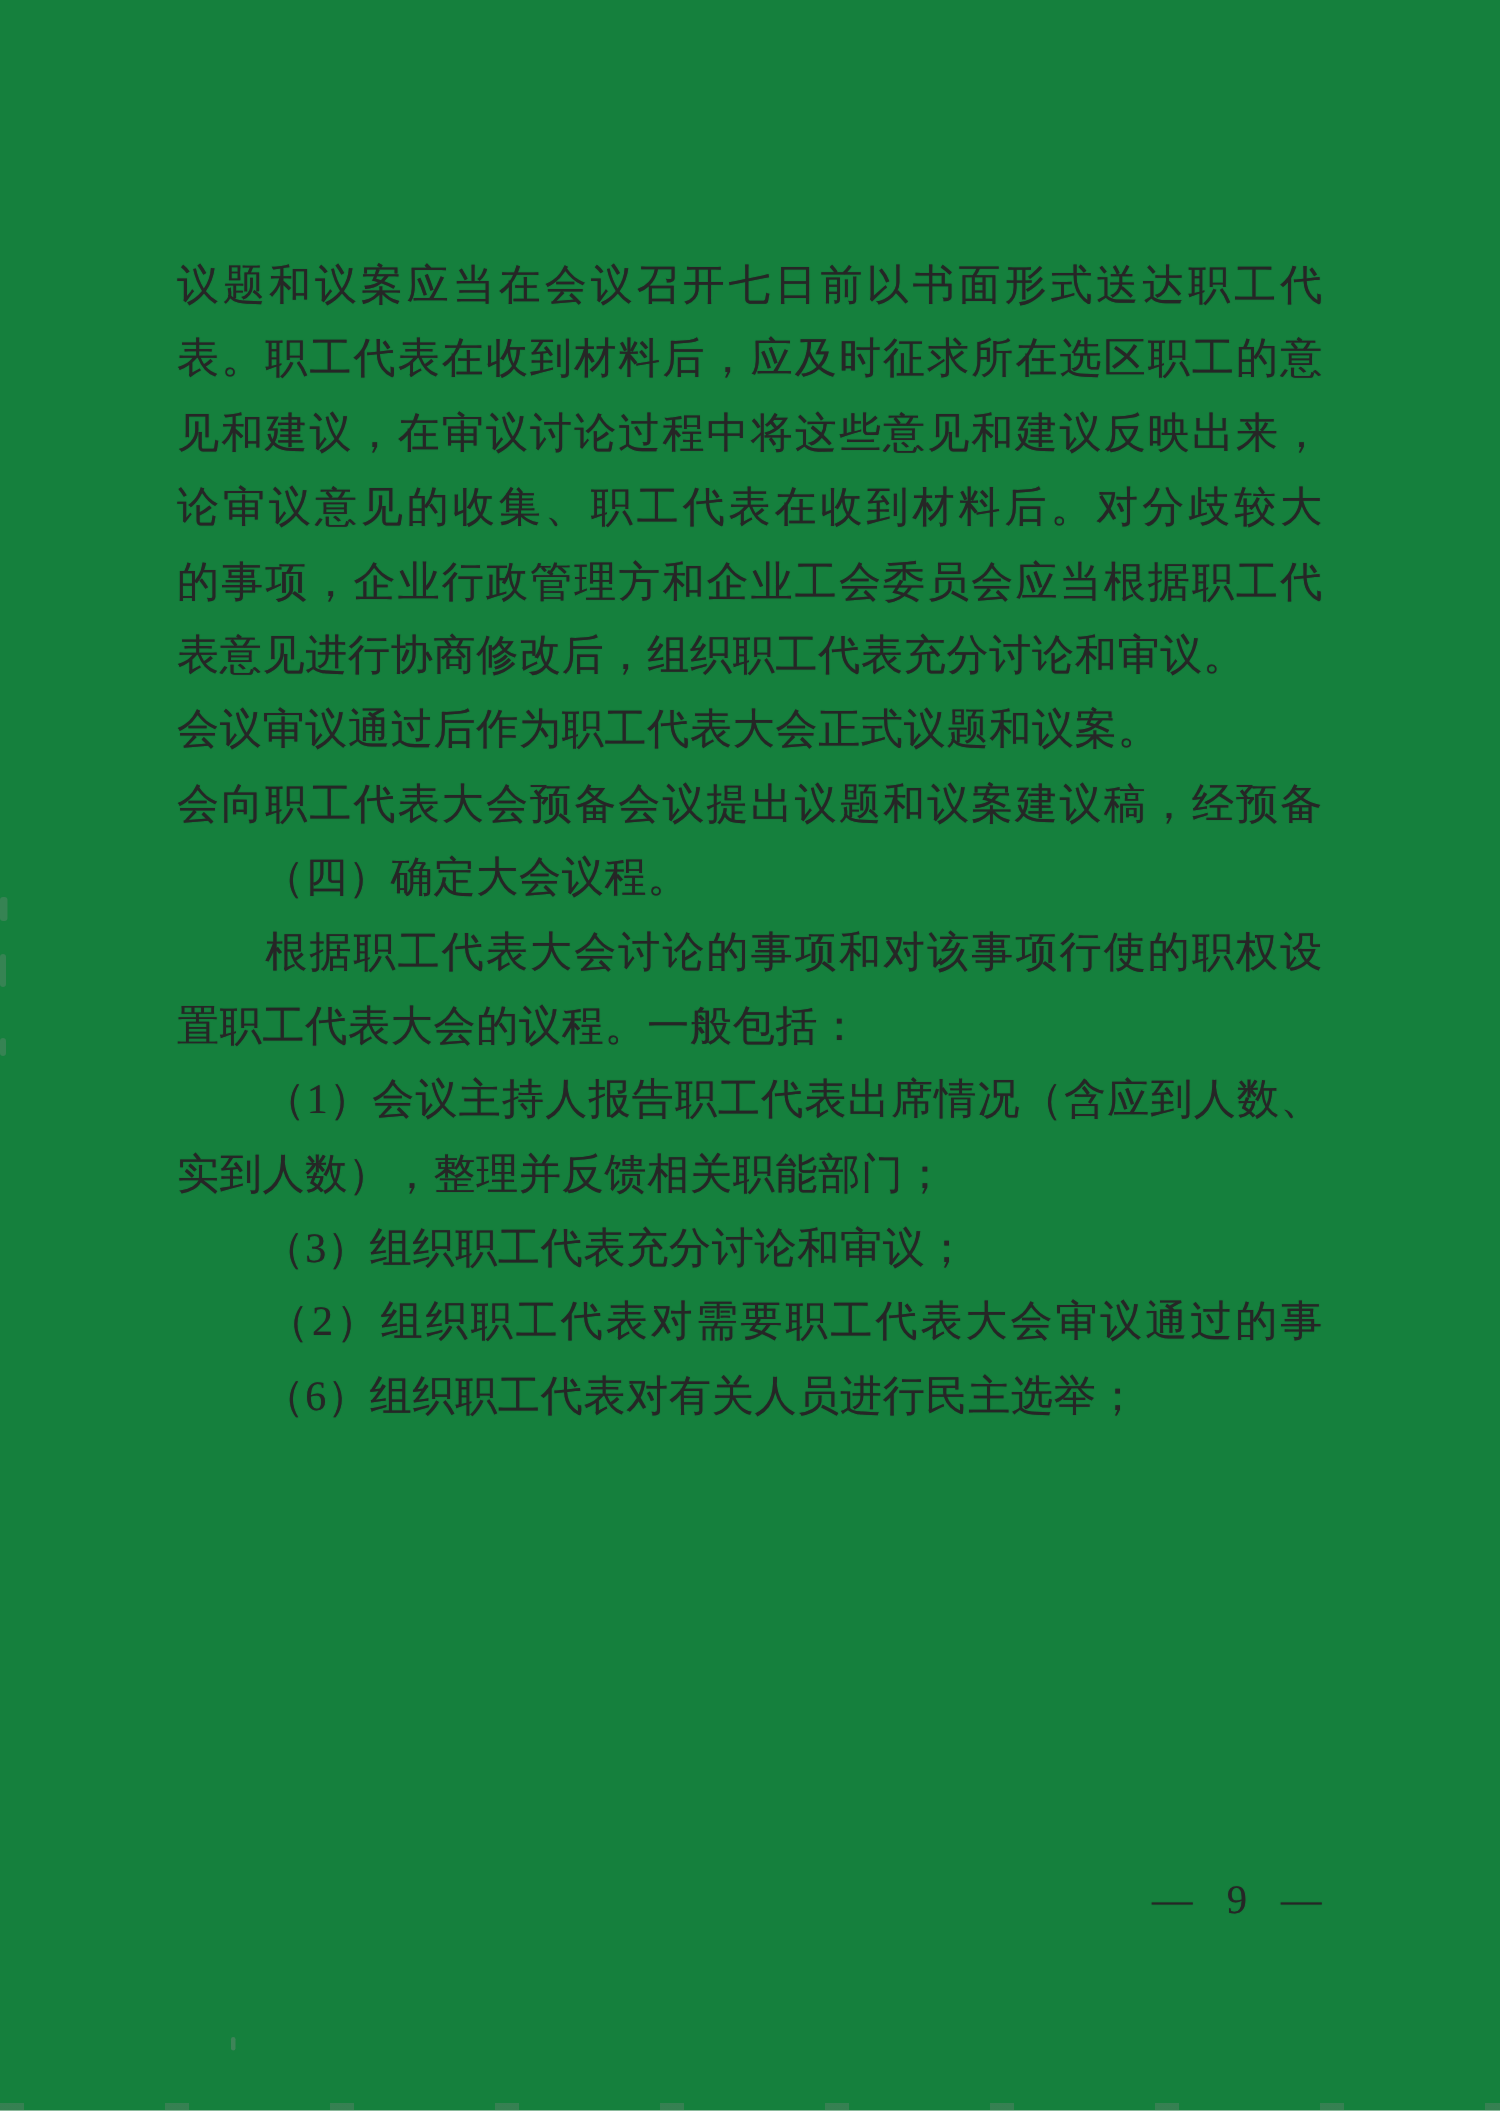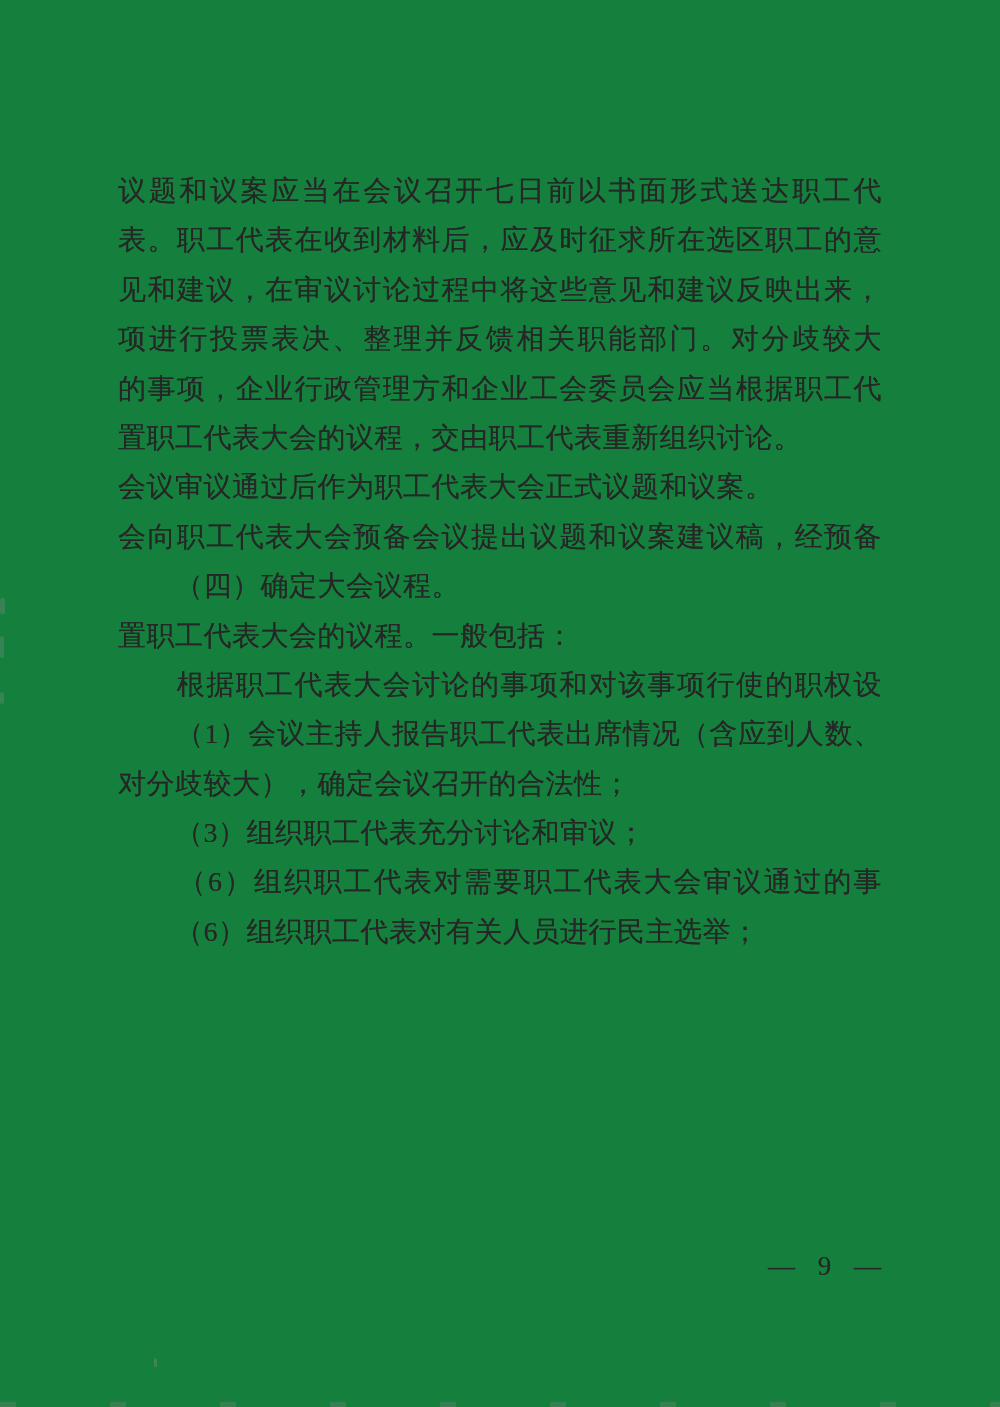--- a/index.html
+++ b/index.html
@@ -67,32 +67,32 @@
 </style>
 </head>
 <body>
 
 <div class="page" style="background: #15803d;">
 
   <div class="text-block" style="color: rgb(38, 38, 38);">
     <div class="doc-line justified">议题和议案应当在会议召开七日前以书面形式送达职工代</div>
     <div class="doc-line justified">表。职工代表在收到材料后，应及时征求所在选区职工的意</div>
     <div class="doc-line justified">见和建议，在审议讨论过程中将这些意见和建议反映出来，</div>
-    <div class="doc-line justified">项进行投票表决、整理并反馈相关职能部门。对分歧较大</div>
+    <div class="doc-line justified">论审议意见的收集、职工代表在收到材料后。对分歧较大</div>
     <div class="doc-line justified">的事项，企业行政管理方和企业工会委员会应当根据职工代</div>
-    <div class="doc-line">置职工代表大会的议程，交由职工代表重新组织讨论。</div>
+    <div class="doc-line">表意见进行协商修改后，组织职工代表充分讨论和审议。</div>
     <div class="doc-line">会议审议通过后作为职工代表大会正式议题和议案。</div>
     <div class="doc-line justified">会向职工代表大会预备会议提出议题和议案建议稿，经预备</div>
     <div class="doc-line">　　（四）确定大会议程。</div>
+    <div class="doc-line justified">　　根据职工代表大会讨论的事项和对该事项行使的职权设</div>
     <div class="doc-line">置职工代表大会的议程。一般包括：</div>
-    <div class="doc-line justified">　　根据职工代表大会讨论的事项和对该事项行使的职权设</div>
     <div class="doc-line justified">　　（1）会议主持人报告职工代表出席情况（含应到人数、</div>
-    <div class="doc-line">对分歧较大），确定会议召开的合法性；</div>
+    <div class="doc-line">实到人数），整理并反馈相关职能部门；</div>
     <div class="doc-line">　　（3）组织职工代表充分讨论和审议；</div>
-    <div class="doc-line justified">　　（6）组织职工代表对需要职工代表大会审议通过的事</div>
+    <div class="doc-line justified">　　（2）组织职工代表对需要职工代表大会审议通过的事</div>
     <div class="doc-line">　　（6）组织职工代表对有关人员进行民主选举；</div>
   </div>
 
   <div class="page-number">— 9 —</div>
 
   <div class="edge-mark m1"></div>
   <div class="edge-mark m2"></div>
   <div class="edge-mark m3"></div>
   <div class="speck"></div>
   <div class="bottom-edge"></div>

